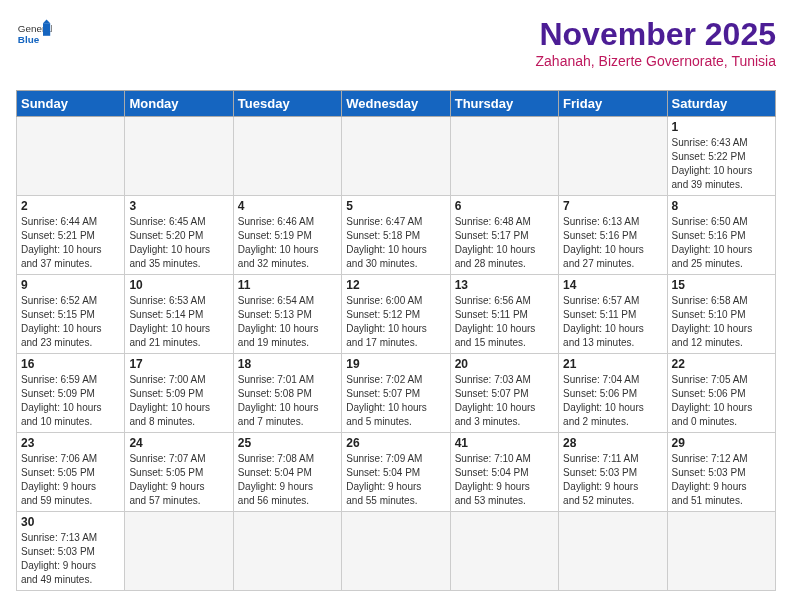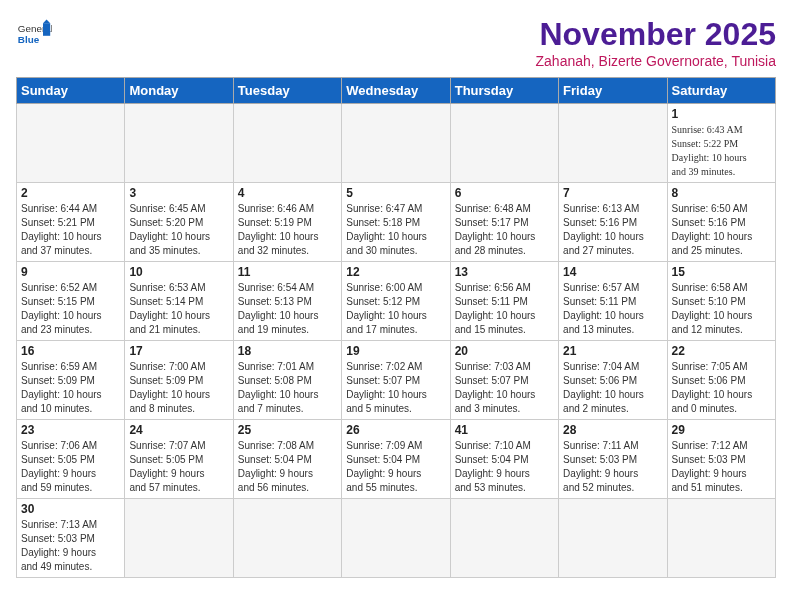--- a/index.html
+++ b/index.html
@@ -33,21 +33,21 @@
       font-weight: bold;
       color: #4c1d95;
     }
     .subtitle {
       font-size: 14px;
       color: #be185d;
     }
     .calendar {
       width: 100%;
       border-collapse: collapse;
-      margin-top: 8px;
+      margin-top: 21px;
     }
     .calendar th {
       background: #1565c0;
       color: #fff;
       font-size: 13px;
       font-weight: bold;
       padding: 5px 4px;
       text-align: left;
       border: 1px solid #aaa;
     }
@@ -109,21 +109,21 @@
   <tbody id="cal-body">
   <tr>
         <td class="empty"></td>
         <td class="empty"></td>
         <td class="empty"></td>
         <td class="empty"></td>
         <td class="empty"></td>
         <td class="empty"></td>
         <td>
           <div class="day-number">1</div>
-          <div class="day-info" style="white-space: pre-line; font-family: Liberation Serif, serif;">Sunrise: 6:43 AM
+          <div class="day-info" style="white-space: pre-line;">Sunrise: 6:43 AM
 Sunset: 5:22 PM
 Daylight: 10 hours
 and 39 minutes.</div>
         </td>
       </tr>
       <tr>
         <td>
           <div class="day-number">2</div>
           <div class="day-info" style="white-space: pre-line;">Sunrise: 6:44 AM
 Sunset: 5:21 PM

